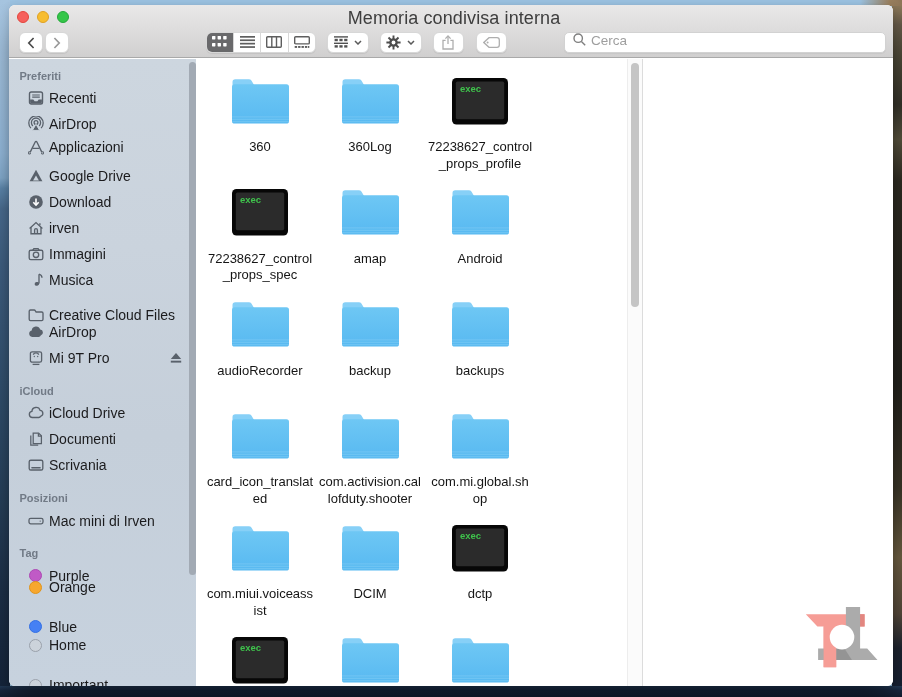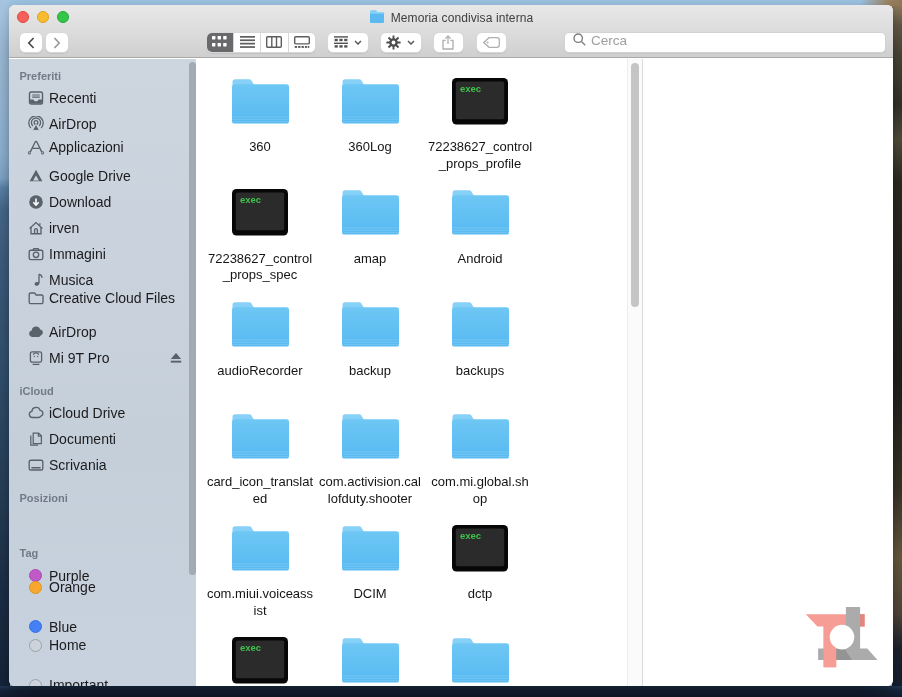--- a/index.html
+++ b/index.html
@@ -9,21 +9,21 @@
 #dright{right:0;top:0;width:10px;height:697px;background:linear-gradient(180deg,#96805f 0%,#7a6a50 2%,#635847 3.5%,#4c4837 8%,#35332a 15%,#55503c 20%,#2e2b22 26%,#26251e 40%,#22211c 55%,#3a3527 70%,#6b5d41 80%,#54483a 88%,#1e2430 93%,#141f33 100%)}
 #dbot{left:0;bottom:0;width:902px;height:11px;background:linear-gradient(180deg,#223954 0%,#17263e 40%,#121d30 100%)}
 #win{left:9px;top:5px;width:884px;height:681px;border-radius:6px;background:#fff;box-shadow:0 20px 28px -6px rgba(0,0,0,.40),0 2px 10px rgba(0,0,0,.16);overflow:hidden}
 #tbar{left:0;top:0;width:884px;height:53px;background:linear-gradient(180deg,#e9e8e8 0%,#dddcdc 50%,#d0cfcf 100%);border-bottom:1px solid #a9a9a9}
 .tl{width:12px;height:12px;border-radius:50%;top:6px}
 #tlr{left:8px;background:#f6605c;border:1px solid #e2463d}
 #tly{left:28px;background:#f7bd30;border:1px solid #dfa023}
 #tlg{left:48px;background:#34c648;border:1px solid #24a83a}
 .btn{background:#fff;border:1px solid #d7d7d7;border-radius:6px;box-shadow:0 1px 1px rgba(0,0,0,.07)}
 #title{top:4px;left:342px;width:200px;height:18px;display:flex;align-items:center;justify-content:center}
-#title span{font-size:12px;font-weight:400;color:#3e3e3e;margin-left:6px;white-space:nowrap;letter-spacing:.1px}
+#title span{font-size:18px;font-weight:400;color:#3e3e3e;margin-left:6px;white-space:nowrap;letter-spacing:.1px}
 .trow{top:26.5px;height:21.5px}
 #back{left:10px;width:24px}
 #fwd{left:35.5px;width:24px}
 .chev{display:block;margin:4.5px auto 0}
 #vgroup{left:196.5px;width:110.5px;display:flex;overflow:hidden}
 #vgroup .seg{flex:1;display:flex;align-items:center;justify-content:center;border-right:1px solid #d7d7d7}
 #vgroup .seg:last-child{border-right:none}
 #vgroup .sel{background:#69696b}
 #grpbtn{left:318px;width:41.5px}
 #gearbtn{left:370.5px;width:42px}
@@ -249,21 +249,21 @@
         <span class="txt">Immagini</span>
       </div>
     <div class="srow" style="top:209.5px">
         <svg width="16" height="16" viewBox="0 0 16 16">
           <path d="M11,2.2 V11.4" stroke="#59616b" stroke-width="1.35" fill="none"></path>
           <path d="M11,2.2 q2.9,.9 3,3.5" stroke="#59616b" stroke-width="1.35" fill="none"></path>
           <ellipse cx="8.9" cy="11.9" rx="2.3" ry="1.85" fill="#59616b" transform="rotate(-14 8.9 11.9)"></ellipse>
         </svg>
         <span class="txt">Musica</span>
       </div>
-    <div class="srow" style="top:228px">
+    <div class="srow" style="top:245px">
         <svg width="16" height="16" viewBox="0 0 16 16">
           <path d="M1.2,4.3 q0-1.3 1.3-1.3 h3.6 q.8,0 1.1,.65 l.9,1.35 h5.6 q1.3,0 1.3,1.3 v6 q0,1.3 -1.3,1.3 H2.5 q-1.3,0 -1.3,-1.3 z" fill="none" stroke="#59616b" stroke-width="1.35"></path>
         </svg>
         <span class="txt">Creative Cloud Files</span>
       </div>
     <div class="srow" style="top:261.5px">
         <svg width="16" height="16" viewBox="0 0 16 16">
           <path d="M4.2,12.9 a3.3,3.3 0 0 1 -.5,-6.5 a4.4,4.4 0 0 1 8.5,-1 a3.1,3.1 0 0 1 .5,6.05 q-.4,1.45 -2,1.45 z" fill="#59616b"></path>
         </svg>
         <span class="txt">AirDrop</span>
@@ -302,20 +302,27 @@
         <span class="txt">Documenti</span>
       </div>
     <div class="srow" style="top:394.5px">
         <svg width="16" height="16" viewBox="0 0 16 16">
           <rect x="1.2" y="3.2" width="13.6" height="9.8" rx="1.6" fill="none" stroke="#59616b" stroke-width="1.35"></rect>
           <rect x="3.2" y="10" width="9.6" height="1.5" rx=".75" fill="#59616b"></rect>
         </svg>
         <span class="txt">Scrivania</span>
       </div>
     <div class="shead" style="top:431.5px">Posizioni</div>
+    <div class="srow" style="top:450.5px">
+        <svg width="16" height="16" viewBox="0 0 16 16">
+          <rect x="1" y="5.4" width="14" height="5.4" rx="1.7" fill="none" stroke="#59616b" stroke-width="1.3"></rect>
+          <circle cx="12.2" cy="8.1" r=".7" fill="#59616b"></circle>
+        </svg>
+        <span class="txt">Mac mini di Irven</span>
+      </div>
     <div class="shead" style="top:486.5px">Tag</div>
     <div class="srow" style="top:505.5px">
         <span class="dot" style="background:#c05ac6;border:1px solid #ad48b4"></span>
         <span class="txt">Purple</span>
       </div>
     <div class="srow" style="top:517px">
         <span class="dot" style="background:#f7a72e;border:1px solid #e0941c"></span>
         <span class="txt">Orange</span>
       </div>
     <div class="srow" style="top:556.5px">

